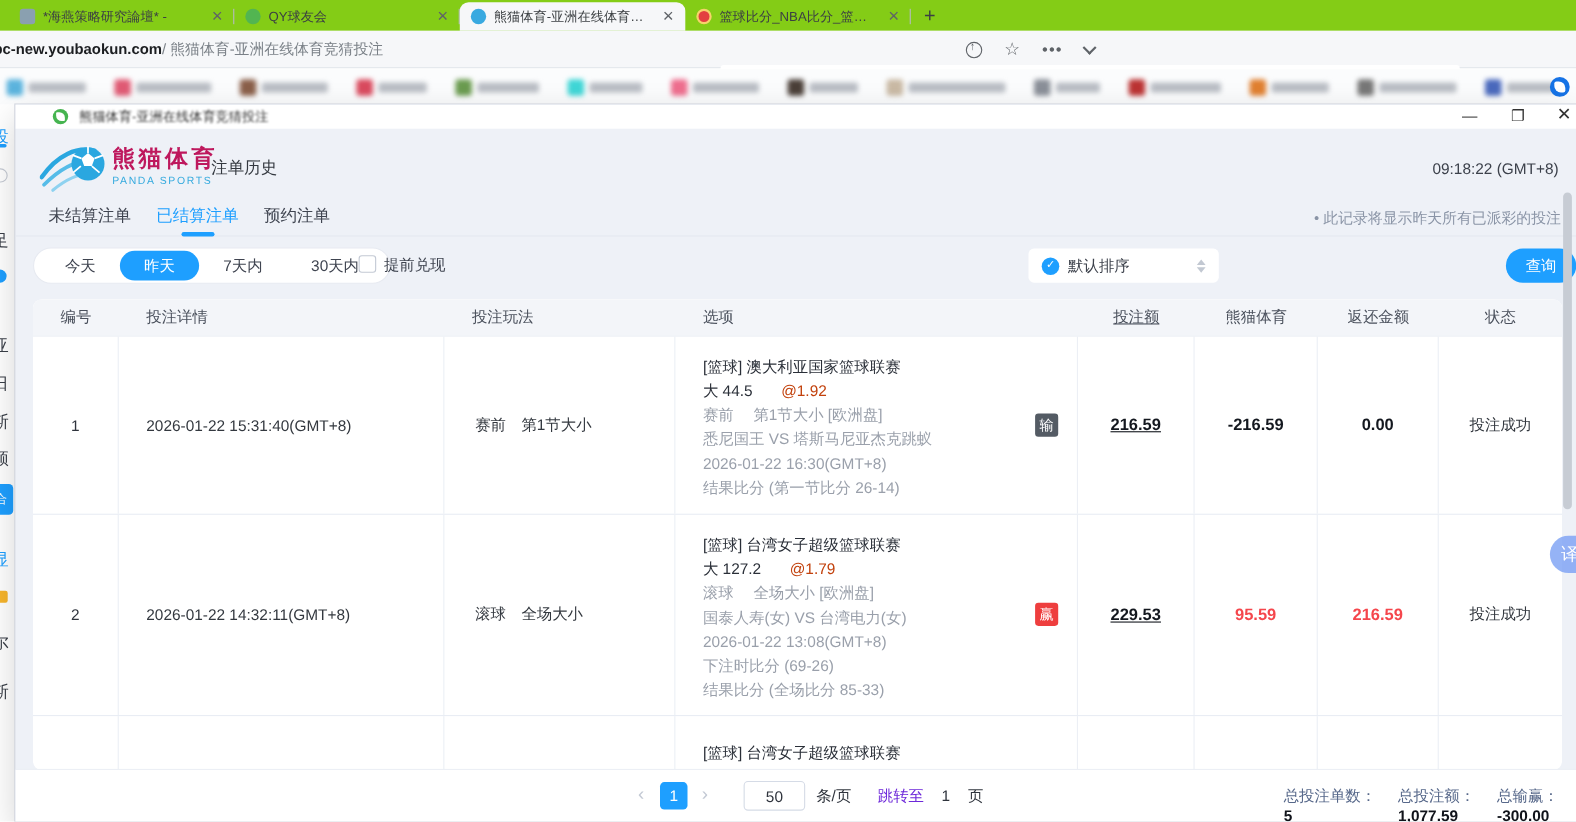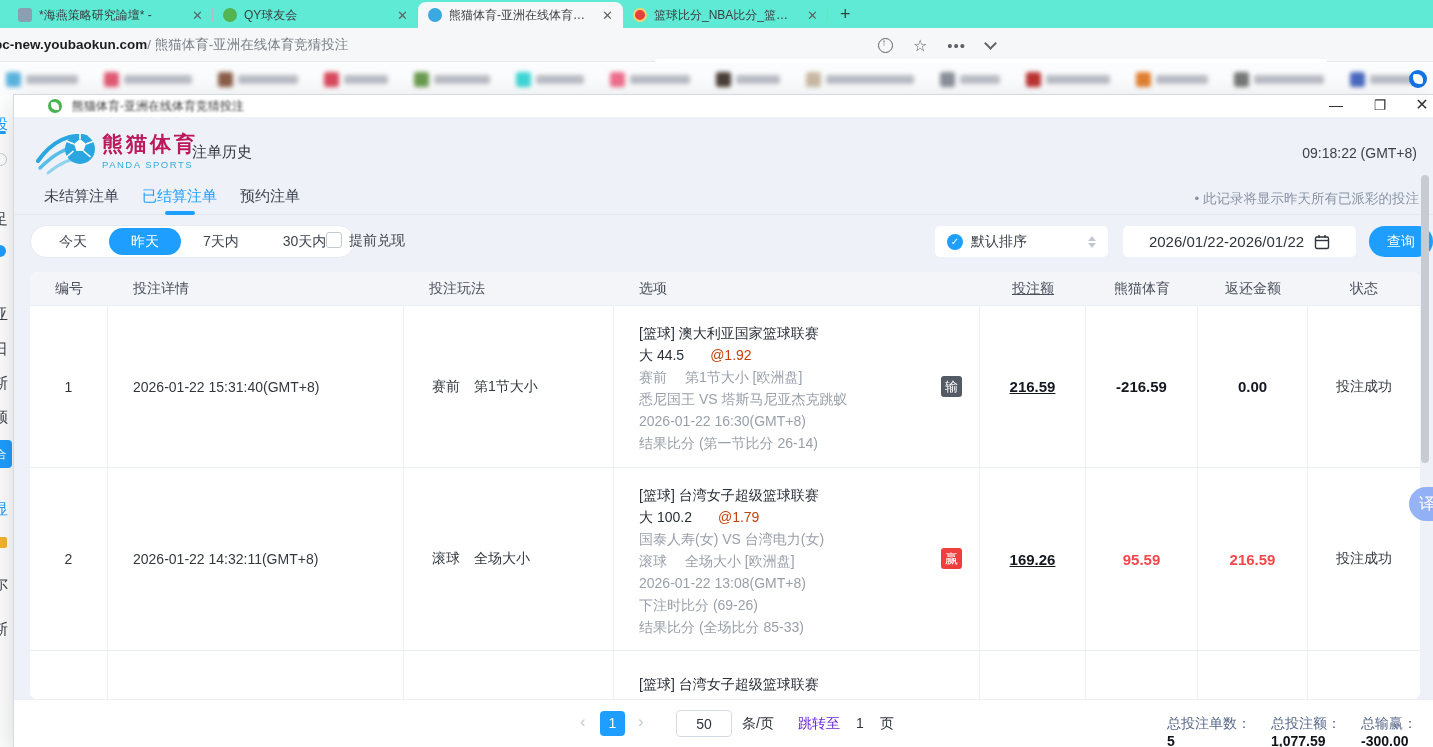--- a/index.html
+++ b/index.html
@@ -1,20 +1,20 @@
 <!DOCTYPE html>
 <html><head>
 <meta charset="utf-8">
 <style>
   * { margin:0; padding:0; box-sizing:border-box; }
   body { font-family:"Liberation Sans","DejaVu Sans",sans-serif; }
   .screen { position:relative; width:1433px; height:747px; background:#fff; overflow:hidden; font-size:14px; color:#3c414b; }
 
   
-  .tabbar { position:absolute; left:0; top:0; width:1433px; height:28px; background:#5eead4; display:flex; align-items:flex-end; padding-left:8px; }
+  .tabbar { position:absolute; left:0; top:0; width:1433px; height:28px; background:#84cc16; display:flex; align-items:flex-end; padding-left:8px; }
   .tab { position:relative; width:205px; height:26px; display:flex; align-items:center; gap:7px; padding:0 8px 0 10px; font-size:12px; color:#3c4043; }
   .tab.active { background:#f6f7f9; border-radius:8px 8px 0 0; }
   .tab:not(.active)::after { content:""; position:absolute; right:0; top:6px; height:14px; width:1px; background:#b6bac0; }
   .tab .title { flex:1; white-space:nowrap; overflow:hidden; text-overflow:ellipsis; }
   .tab .x { color:#5f6368; font-size:13px; cursor:pointer; padding:0 2px; }
   .fav { width:14px; height:14px; border-radius:3px; flex:0 0 14px; }
   .fav.circle { border-radius:50%; }
   .newtab { font-size:18px; color:#3c4043; margin:0 0 3px 12px; }
 
   .addressbar { position:absolute; left:0; top:28px; width:1433px; height:34px; background:#f6f7f9; display:flex; align-items:center; border-bottom:1px solid #e4e7eb; }
@@ -310,29 +310,20 @@
         <span>提前兑现</span>
       </label>
       <div class="sortbox">
         <span class="chk-circle">✓</span>
         <span>默认排序</span>
         <span class="sort-arrows">
             <i class="sa-up"></i>
             <i class="sa-dn"></i>
           </span>
       </div>
-      <div class="datebox">
-        <span>2026/01/22-2026/01/22</span>
-        <svg width="16" height="16" viewBox="0 0 16 16">
-          <rect x="1.5" y="3" width="13" height="11.5" rx="1.5" fill="none" stroke="#2f343d" stroke-width="1.4"></rect>
-          <line x1="1.5" y1="6.5" x2="14.5" y2="6.5" stroke="#2f343d" stroke-width="1.4"></line>
-          <line x1="5" y1="1" x2="5" y2="4" stroke="#2f343d" stroke-width="1.4"></line>
-          <line x1="11" y1="1" x2="11" y2="4" stroke="#2f343d" stroke-width="1.4"></line>
-        </svg>
-      </div>
       <button class="querybtn">查询</button>
     </div>
 
     <div class="tcard">
       <div class="thead">
         <div class="th w0 ctr">编号</div>
         <div class="th w1 pad">投注详情</div>
         <div class="th w2 pad">投注玩法</div>
         <div class="th w3 pad">选项</div>
         <div class="th w4 ctr">投注额</div>
@@ -366,29 +357,29 @@
 
       <div class="trow r1" data-tone="win">
         <div class="td w0 c-no">2</div>
         <div class="td w1 c-detail">
           <div>2026-01-22 14:32:11(GMT+8)</div>
 
         </div>
         <div class="td w2 c-play">滚球　全场大小</div>
         <div class="td w3 c-opt">
           <div class="league">[篮球] 台湾女子超级篮球联赛</div>
-          <div class="pickline"><span class="pick">大 100.2</span><span class="odds">@1.79</span></div>
+          <div class="pickline"><span class="pick">大 127.2</span><span class="odds">@1.79</span></div>
+          <div class="gl">滚球　 全场大小 [欧洲盘]</div>
           <div class="gl">国泰人寿(女) VS 台湾电力(女)</div>
-          <div class="gl">滚球　 全场大小 [欧洲盘]</div>
           <div class="gl">2026-01-22 13:08(GMT+8)</div>
           <div class="gl">下注时比分 (69-26)</div>
           <div class="gl">结果比分 (全场比分 85-33)</div>
           <span class="badge">赢</span>
         </div>
-        <div class="td w4 c-money">169.26</div>
+        <div class="td w4 c-money">229.53</div>
         <div class="td w5 c-money red">95.59</div>
         <div class="td w6 c-money red">216.59</div>
         <div class="td w7 c-status">投注成功</div>
       </div>
 
       <div class="trow r2">
         <div class="td w0 c-no"></div>
         <div class="td w1 c-detail">
           
         </div>

